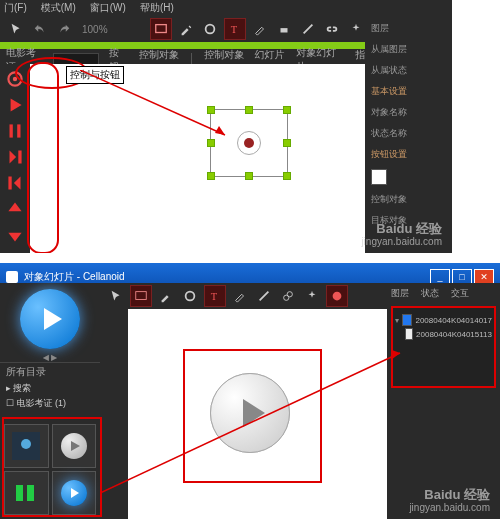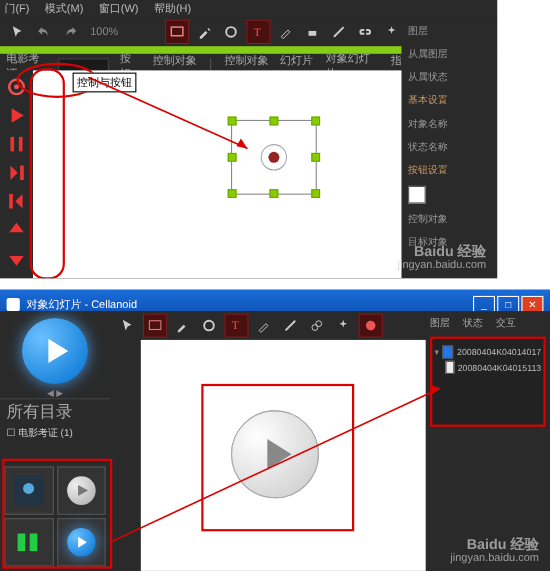--- a/index.html
+++ b/index.html
@@ -29,21 +29,21 @@
   
   .shot2{width:500px;height:256px;position:relative;overflow:hidden}
   .titlebar{height:20px;background:linear-gradient(#1a6dd8,#0a4eb0);display:flex;align-items:center;padding:4px 6px;color:#fff;font-size:10px}
   .titlebar .winbtns{margin-left:auto;display:flex;gap:2px}
   .titlebar .winbtns span{width:18px;height:14px;border:1px solid #fff;display:flex;align-items:center;justify-content:center;font-size:9px}
   .titlebar .winbtns .close{background:#e04020}
   .app2{position:absolute;top:20px;left:0;right:0;bottom:0;background:#1e1e1e;display:flex}
   .leftcol{width:100px;background:#2a2a2a;display:flex;flex-direction:column}
   .bigplay{width:60px;height:60px;margin:6px auto 4px;border-radius:50%;background:radial-gradient(circle at 30% 30%,#6ac0ff,#0070d0);display:flex;align-items:center;justify-content:center;box-shadow:0 0 14px rgba(80,170,255,.8)}
   .bigplay .tri{width:0;height:0;border-left:18px solid #fff;border-top:11px solid transparent;border-bottom:11px solid transparent;margin-left:5px}
-  .leftcol .hdr{font-size:15px;color:#aaa;padding:2px 6px;border-top:1px solid #444}
+  .leftcol .hdr{font-size:10px;color:#aaa;padding:2px 6px;border-top:1px solid #444}
   .leftcol .row{font-size:9px;color:#ccc;padding:1px 6px}
   .thumbs{margin-top:auto;padding:4px;display:grid;grid-template-columns:1fr 1fr;gap:3px}
   .thumb{background:#333;border:1px solid #555;height:42px;display:flex;align-items:center;justify-content:center}
   .thumb svg,.thumb .mini{width:28px;height:28px}
   .miniplay{width:26px;height:26px;border-radius:50%;background:radial-gradient(circle at 30% 30%,#eee,#aaa);display:flex;align-items:center;justify-content:center}
   .miniplay .tri,.canvasplay .tri{width:0;height:0;border-left:9px solid #777;border-top:5px solid transparent;border-bottom:5px solid transparent;margin-left:3px}
   .midcol{display:flex;flex-direction:column;position:relative}
   .midcol .toolbar{border-bottom:1px solid #111}
   .midcol .toolstrip{width:28px;background:#2a2a2a;position:absolute;top:26px;left:0;bottom:0;display:flex;flex-direction:column;align-items:center;padding-top:4px;gap:4px}
   .canvas2{position:absolute;top:26px;left:28px;right:0;bottom:0;background:#fff}
@@ -249,20 +249,21 @@
     </div>
   </div>
   <div class="app2">
 
     <div class="leftcol">
       <div class="bigplay">
           <div class="tri"></div>
         </div>
       <div style="text-align:center;font-size:8px;color:#888">◀ ▶</div>
       <div class="hdr">所有目录</div>
+      <div class="row">▸ <span>搜索</span></div>
       <div class="row">☐ <span>电影考证 (1)</span></div>
       <div class="thumbs">
         <div class="thumb">
             <svg viewBox="0 0 28 28">
               <rect width="28" height="28" fill="#234"></rect>
               <circle cx="14" cy="12" r="5" fill="#5ad"></circle>
             </svg>
           </div>
         <div class="thumb">
             <div class="miniplay">

